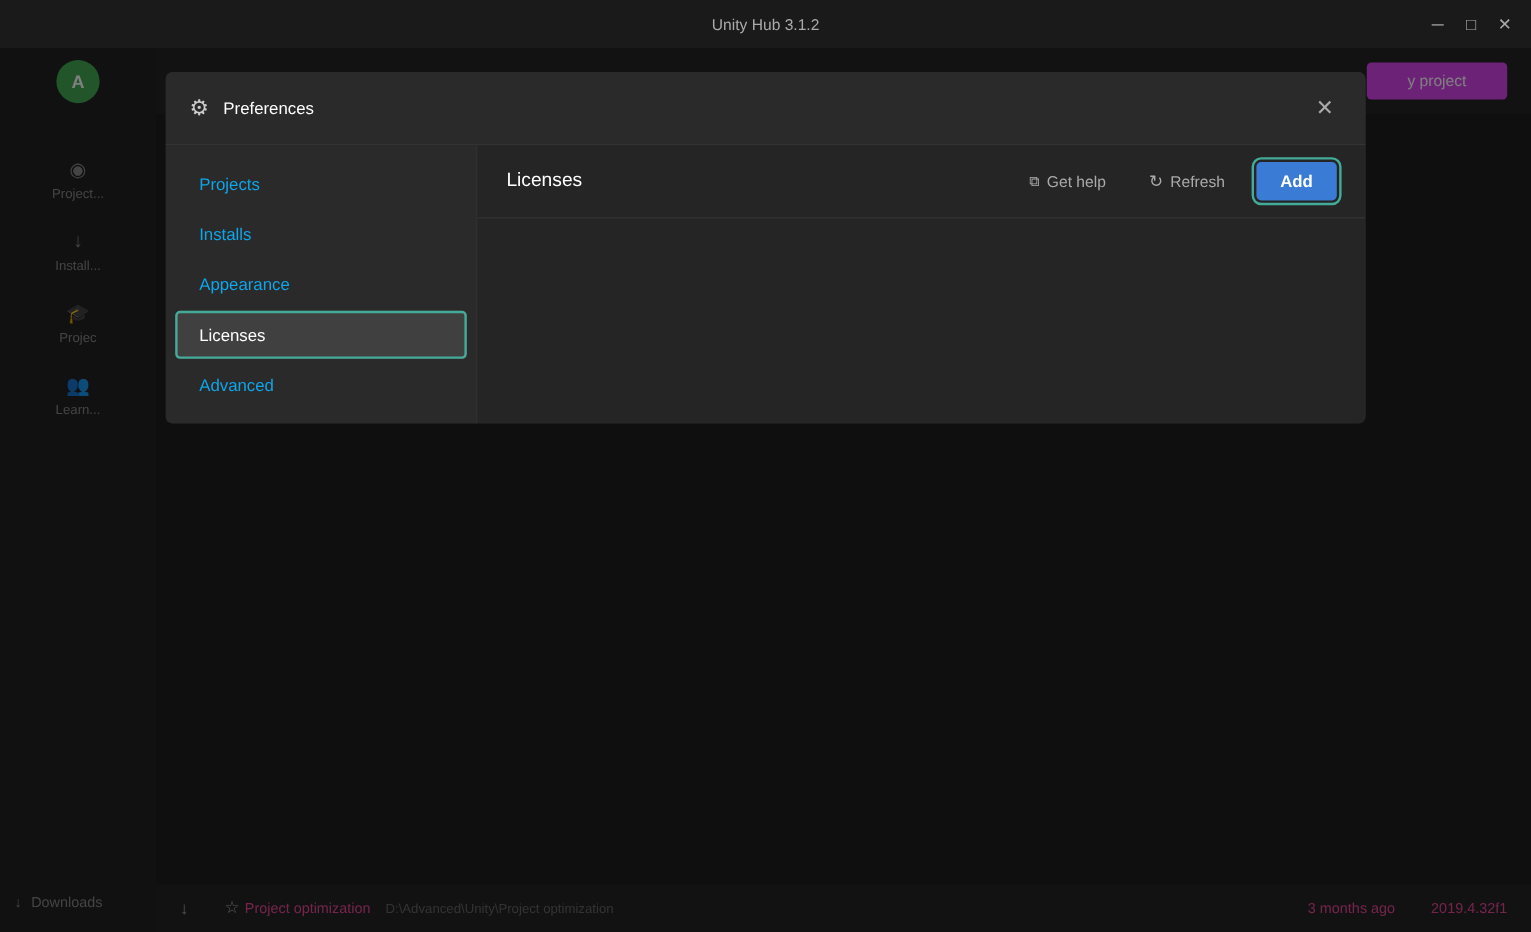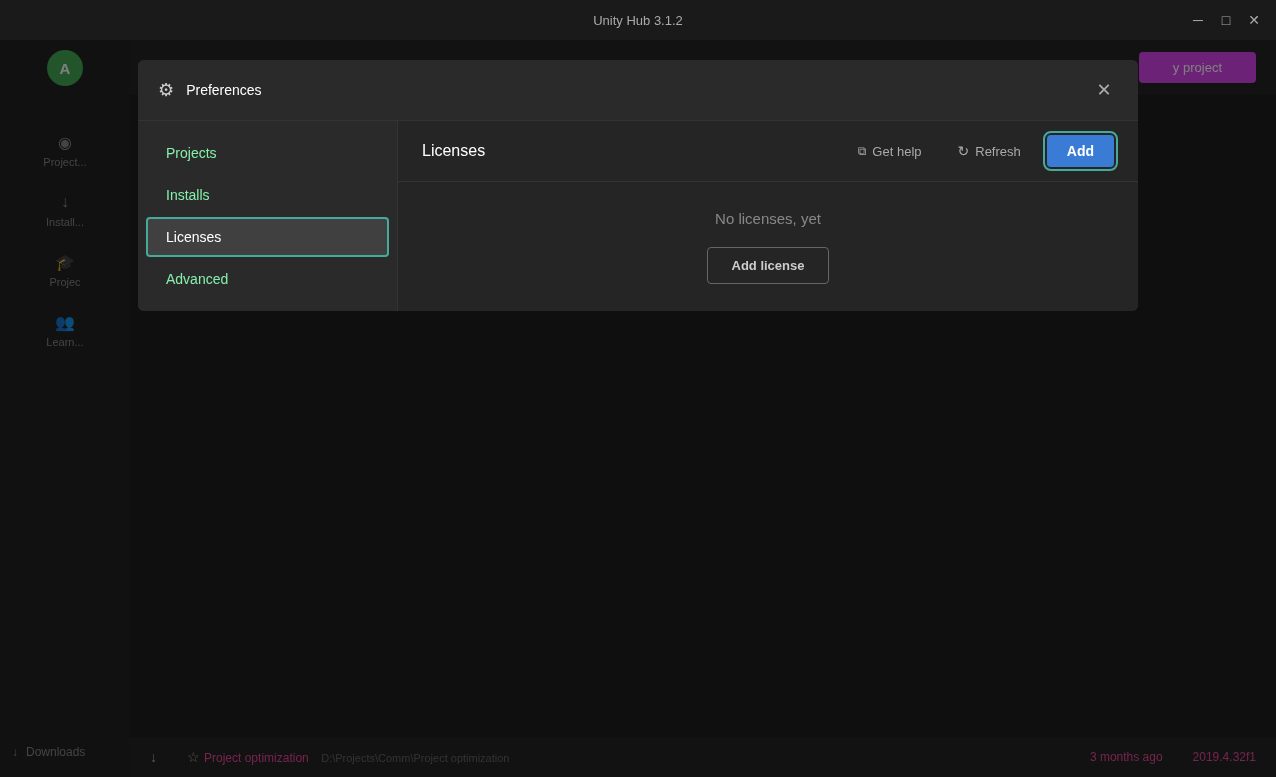--- a/index.html
+++ b/index.html
@@ -239,21 +239,21 @@
 
     
     .modal-sidebar {
       width: 260px;
       background: #2a2a2a;
       padding: 10px 0;
       border-right: 1px solid #333;
     }
     .sidebar-nav-item {
       padding: 12px 20px;
-      color: #86efac;
+      color: #0ea5e9;
       font-size: 14px;
       cursor: pointer;
       border-radius: 4px;
       margin: 2px 8px;
     }
     .sidebar-nav-item.active {
       background: #404040;
       color: #fff;
       outline: 2px solid #4a9;
       outline-offset: -2px;
@@ -387,59 +387,56 @@
     <span class="app-topbar-text">age licenses</span>
     <button class="app-topbar-btn">y project</button>
   </div>
 </div>
 
 <div class="app-statusbar">
   <span class="status-icon">↓</span>
   <div>
     <span class="status-icon">☆</span>
     <span class="status-text">Project optimization</span>
-    <span class="status-subtext" style="margin-left:8px;">D:\Projects\Comm\Project optimization</span>
+    <span class="status-subtext" style="margin-left:8px;">D:\Advanced\Unity\Project optimization</span>
   </div>
   <span class="status-text" style="margin-left: auto;">3 months ago</span>
   <span class="status-text">2019.4.32f1</span>
 </div>
 
 <div class="modal-overlay">
   <div class="modal">
 
     <div class="modal-header">
       <span class="modal-gear-icon">⚙</span>
       <span class="modal-title">Preferences</span>
       <button class="modal-close-btn">✕</button>
     </div>
 
     <div class="modal-body">
 
       <div class="modal-sidebar">
         <div class="sidebar-nav-item">Projects</div>
         <div class="sidebar-nav-item">Installs</div>
+        <div class="sidebar-nav-item">Appearance</div>
         <div class="sidebar-nav-item active">Licenses</div>
         <div class="sidebar-nav-item">Advanced</div>
       </div>
 
       <div class="modal-content">
 
         <div class="content-header">
           <span class="content-title">Licenses</span>
           <button class="content-action-btn">
             <span class="ext-icon">⧉</span>
             <span>Get help</span>
           </button>
           <button class="content-action-btn">
             <span class="refresh-icon">↻</span>
             <span>Refresh</span>
           </button>
           <button class="add-btn">Add</button>
         </div>
 
-        <div class="empty-state">
-          <span class="empty-text">No licenses, yet</span>
-          <button class="add-license-btn">Add license</button>
-        </div>
       </div>
     </div>
   </div>
 </div>
 
 </body></html>

